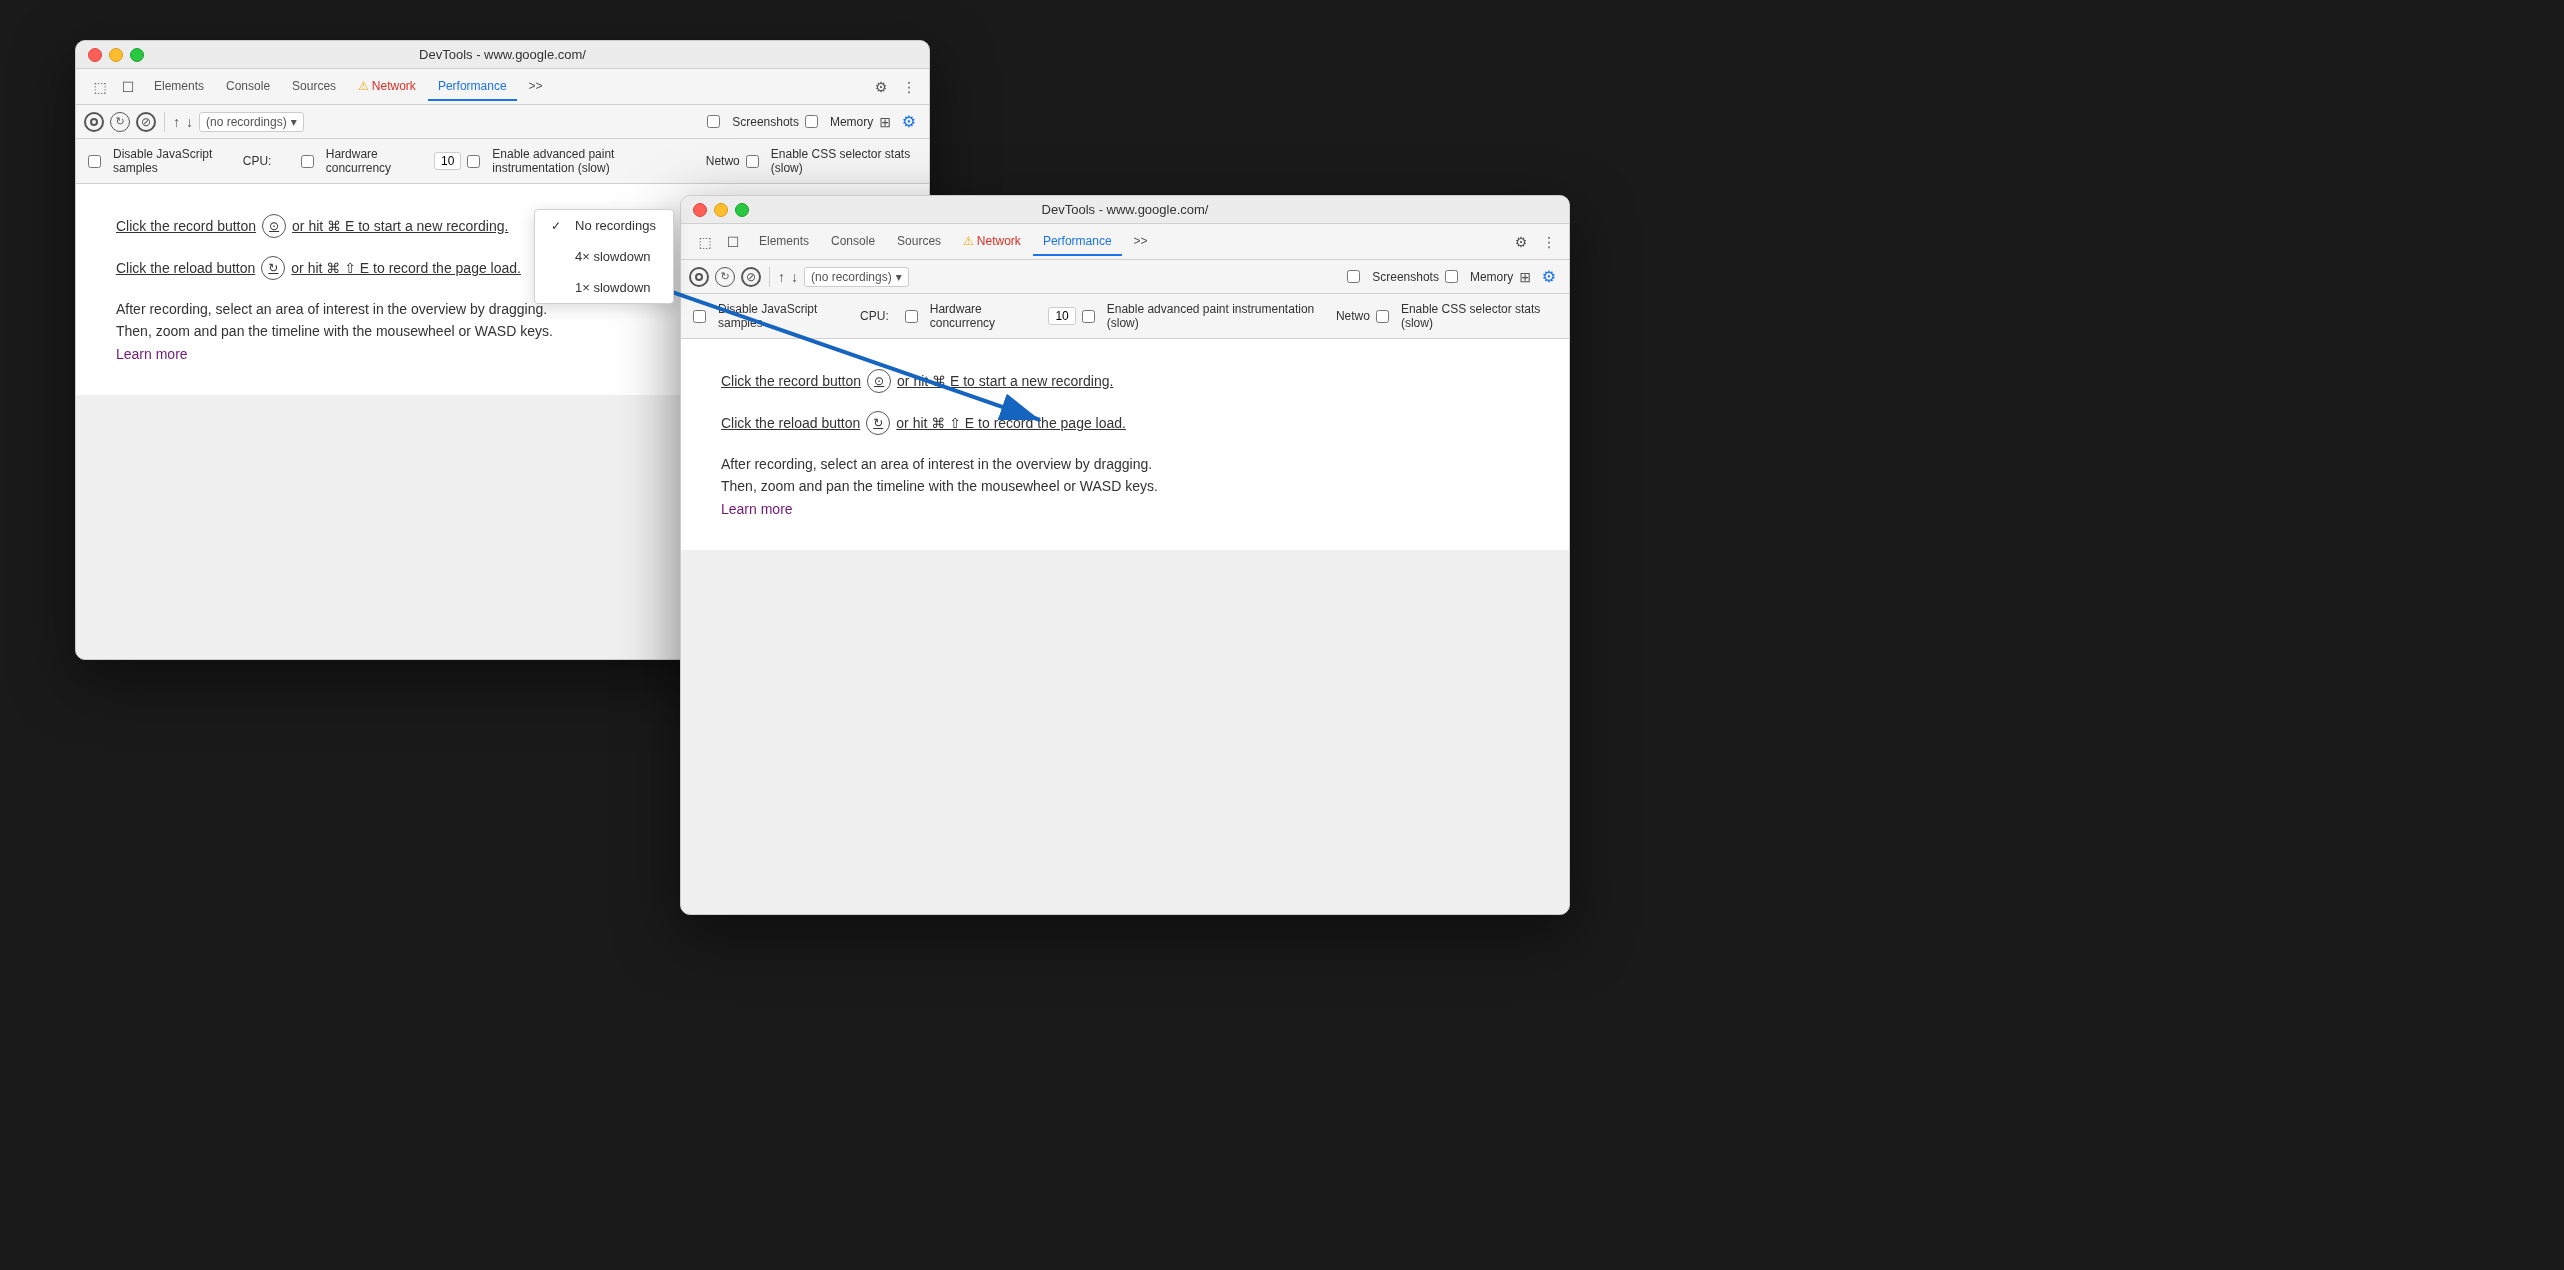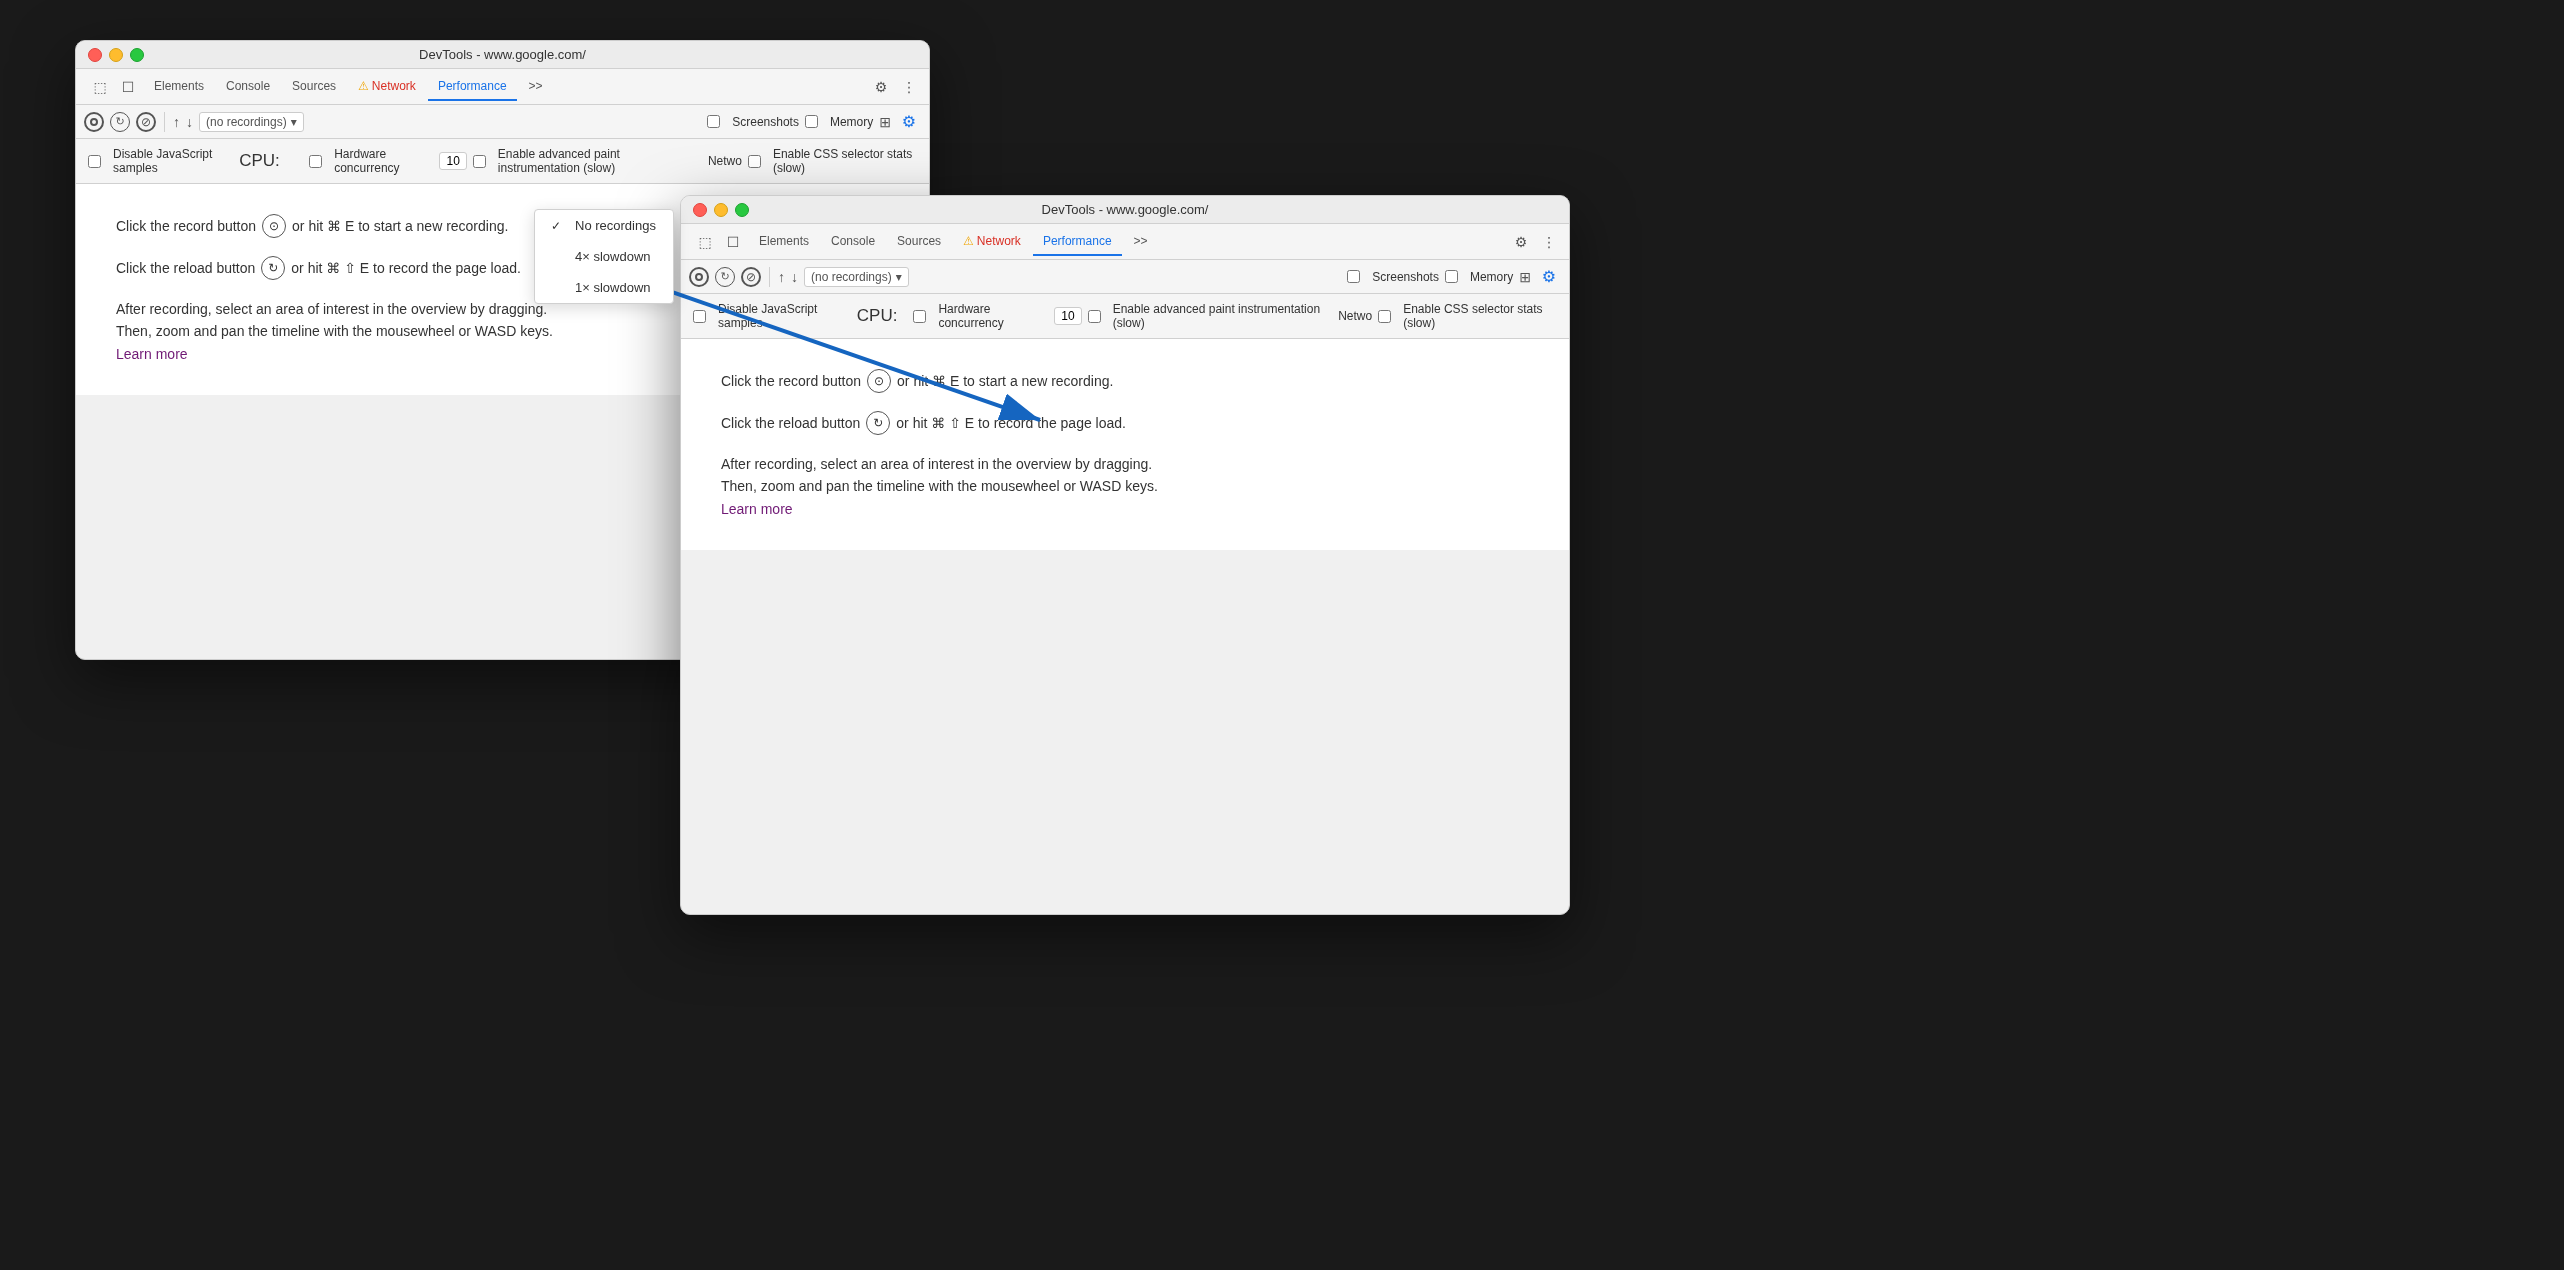--- a/index.html
+++ b/index.html
@@ -251,21 +251,21 @@
     .settings-row {
       display: flex;
       align-items: center;
       gap: 16px;
     }
 
     .cpu-row {
       display: flex;
       align-items: flex-start;
       gap: 8px;
-      font-size: 17px;
+      font-size: 12px;
       color: #333;
     }
 
     .network-row {
       display: flex;
       align-items: flex-end;
       gap: 8px;
       font-size: 12px;
       color: #333;
     }
@@ -278,20 +278,21 @@
       flex-direction: column;
       gap: 18px;
     }
 
     .instruction-line {
       font-size: 14px;
       color: #333;
       display: flex;
       align-items: center;
       gap: 6px;
+      text-decoration: underline;
     }
 
     .inline-btn {
       display: inline-flex;
       align-items: center;
       justify-content: center;
       width: 24px;
       height: 24px;
       border: 1.5px solid #555;
       border-radius: 50%;

